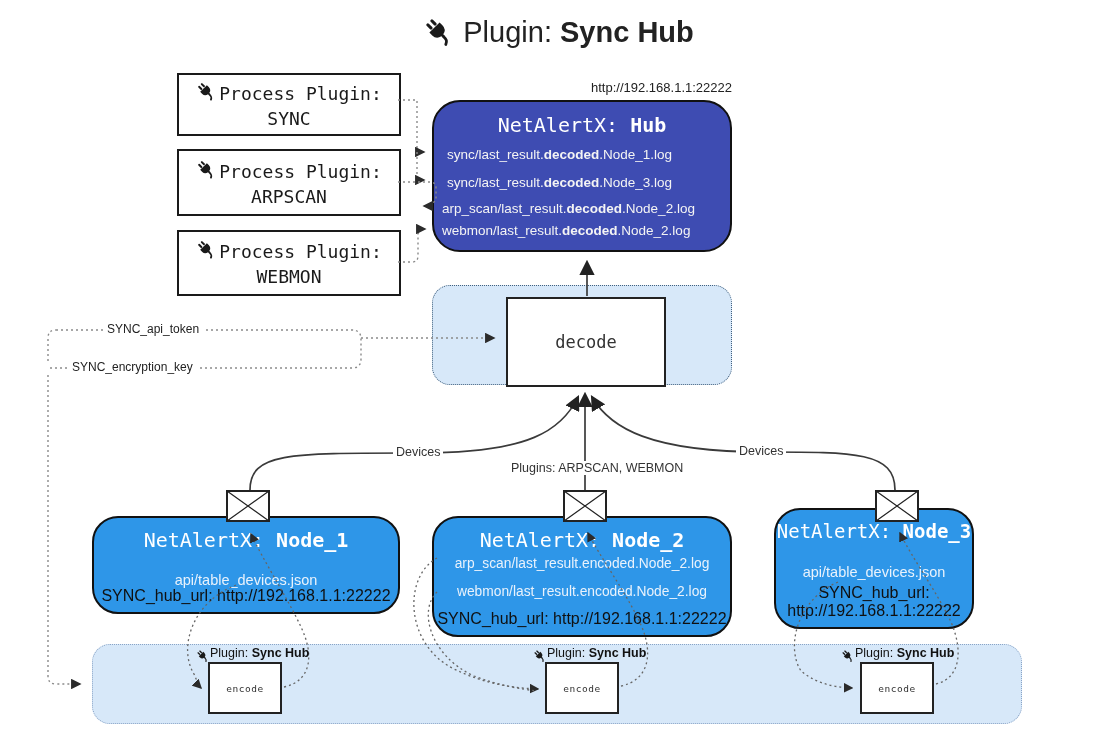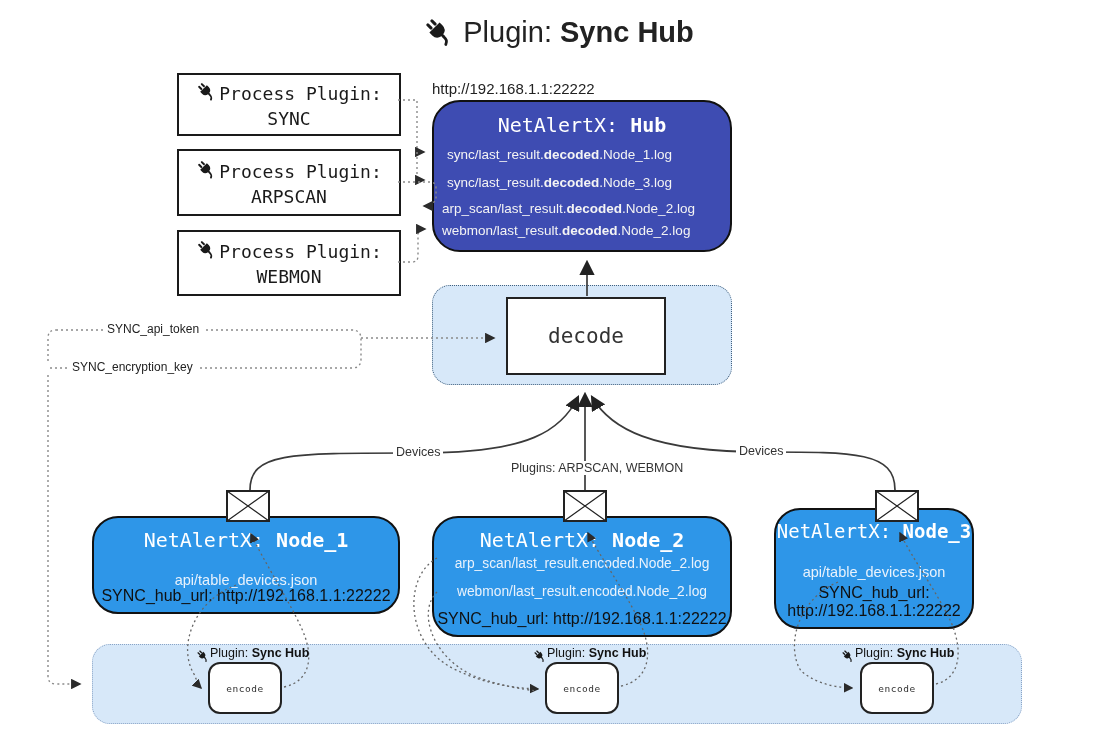--- a/index.html
+++ b/index.html
@@ -11,49 +11,49 @@
   
   .page-title{left:0;top:16px;width:1117px;text-align:center;font-size:29px;color:#222;}
   .page-title .t-name{font-weight:bold;}
   .icon-plug{display:inline-block;vertical-align:-6px;}
   
   .proc-box{left:177px;width:220px;background:#fff;border:2px solid #1a1a1a;
     font-family:"DejaVu Sans Mono", monospace;font-size:18px;text-align:center;
     display:flex;flex-direction:column;justify-content:center;gap:2px;z-index:2;}
   .proc-line1{display:flex;align-items:center;justify-content:center;gap:2px;}
   
-  .hub-url{left:432px;top:80px;width:300px;text-align:left;font-size:15px;color:#222;z-index:2;}
+  .hub-url{left:432px;top:80px;width:300px;text-align:right;font-size:13px;color:#222;z-index:2;}
   .hub-box{left:432px;top:100px;width:300px;height:152px;border-radius:28px;
     border:2px solid #111;box-sizing:border-box;z-index:2;}
   .hub-title{left:0;top:11px;width:100%;text-align:center;color:#fff;
     font-family:"DejaVu Sans Mono", monospace;font-size:20px;}
   .hub-title .t-name{font-weight:bold;}
   .hub-row{left:13px;width:285px;color:#f4f4f4;font-size:13.5px;white-space:nowrap;}
   .hub-row b{font-weight:bold;}
   
   .panel{box-sizing:border-box;background:#d7e8f9;border-radius:18px;z-index:1;}
   .decode-panel{left:432px;top:285px;width:300px;height:100px;border:1.6px dotted #42607e;}
   .white-box{background:#fff;border:2px solid #222;box-sizing:border-box;z-index:2;
     display:flex;align-items:center;justify-content:center;
     font-family:"DejaVu Sans Mono", monospace;color:#333;}
-  .decode-box{left:506px;top:297px;width:160px;height:78px;font-size:21px;}
+  .decode-box{left:506px;top:297px;width:160px;height:90px;font-size:17px;}
   
   .line-label{background:#fff;padding:0 4px;font-size:12px;color:#222;z-index:10;white-space:nowrap;}
   
   .edge-label{background:#fff;padding:0 3px;font-size:12.5px;color:#333;z-index:10;white-space:nowrap;}
   
   .node-box{background:#2e96e8;border:2px solid #111;border-radius:26px;box-sizing:border-box;z-index:2;}
   .node-title{left:0;top:10px;width:100%;text-align:center;color:#fff;
     font-family:"DejaVu Sans Mono", monospace;font-size:20px;white-space:nowrap;}
   .node-title .t-name{font-weight:bold;}
   .node-row{left:0;width:100%;text-align:center;color:#e9f2fc;font-size:14.5px;white-space:nowrap;}
   .node-huburl{left:0;bottom:7px;width:100%;text-align:center;color:#101010;font-size:16px;}
   
   .strip{left:92px;top:644px;width:930px;height:80px;border:1.6px dotted #8aa4c6;}
-  .encode-box{width:74px;height:52px;font-size:9.5px;letter-spacing:.5px;border-radius:12px;}
+  .encode-box{width:74px;height:52px;font-size:9.5px;letter-spacing:.5px;}
   .strip-label{top:646px;font-size:12.5px;color:#111;z-index:10;white-space:nowrap;background:transparent;}
   .strip-label .t-name{font-weight:bold;}
   
   #wires{left:0;top:0;width:1117px;height:754px;z-index:5;pointer-events:none;}
 </style>
 </head>
 <body>
 
 <div class="abs page-title">
   <span class="icon-plug">

